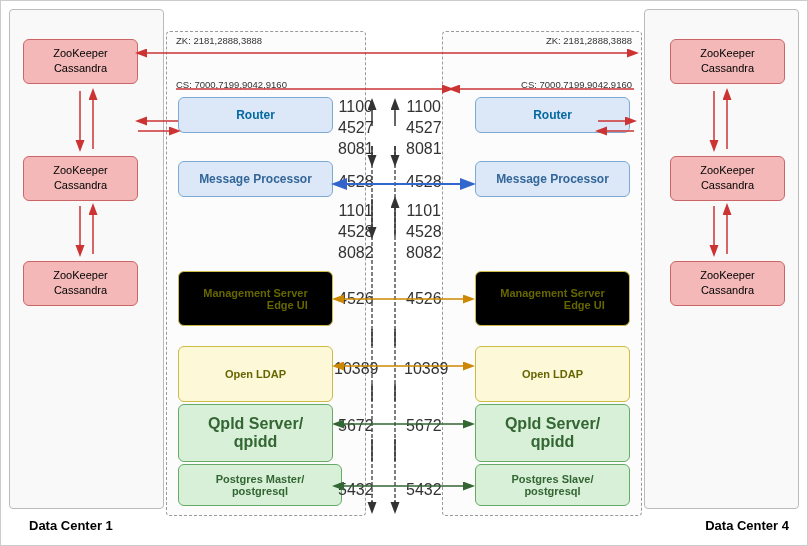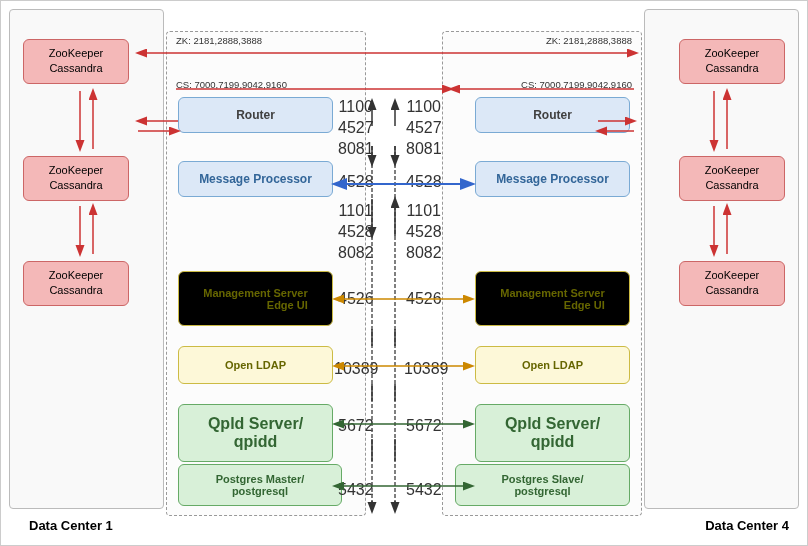--- a/index.html
+++ b/index.html
@@ -46,37 +46,37 @@
       font-size: 13px;
       font-weight: bold;
       color: #000000;
     }
     
     .zk-box {
       position: absolute;
       background: #f4b8b8;
       border: 1px solid #cc6666;
       border-radius: 6px;
-      width: 106px;
+      width: 115px;
       text-align: center;
       padding: 6px 4px;
       font-size: 11px;
       line-height: 1.4;
     }
     
     .router-box {
       position: absolute;
       background: #dce8f7;
       border: 1px solid #7aaad4;
       border-radius: 6px;
       text-align: center;
       padding: 10px 4px;
       font-size: 12px;
       font-weight: bold;
-      color: #404040;
+      color: #0369a1;
     }
     
     .mp-box {
       position: absolute;
       background: #dce8f7;
       border: 1px solid #7aaad4;
       border-radius: 6px;
       text-align: center;
       padding: 10px 4px;
       font-size: 12px;
@@ -95,21 +95,21 @@
       font-weight: bold;
       color: #666600;
     }
     
     .ldap-box {
       position: absolute;
       background: #fdf8d8;
       border: 1px solid #ccbb44;
       border-radius: 6px;
       text-align: center;
-      padding: 12px 4px;
+      padding: 21px 4px;
       font-size: 11px;
       font-weight: bold;
       color: #666600;
     }
     
     .qpid-box {
       position: absolute;
       background: #d8f0d8;
       border: 1px solid #66aa66;
       border-radius: 6px;
@@ -200,21 +200,21 @@
   <div class="ms-box" style="left:177px; top:270px; width:155px; height:55px; display:flex; align-items:center; justify-content:center;">Management Server<br>Edge UI</div>
   <div class="ms-box" style="right:177px; top:270px; width:155px; height:55px; display:flex; align-items:center; justify-content:center;">Management Server<br>Edge UI</div>
 
   <div class="ldap-box" style="left:177px; top:345px; width:155px;">Open LDAP</div>
   <div class="ldap-box" style="right:177px; top:345px; width:155px;">Open LDAP</div>
 
   <div class="qpid-box" style="left:177px; top:403px; width:155px;">Qpld Server/<br>qpidd</div>
   <div class="qpid-box" style="right:177px; top:403px; width:155px;">Qpld Server/<br>qpidd</div>
 
   <div class="pg-box" style="left:177px; top:463px; width:164px;">Postgres Master/<br>postgresql</div>
-  <div class="pg-box" style="right:177px; top:463px; width:175px;">Postgres Slave/<br>postgresql</div>
+  <div class="pg-box" style="right:177px; top:463px; width:155px;">Postgres Slave/<br>postgresql</div>
 
   <div class="port-label" style="left:175px; top:34px; font-size:9.5px;">ZK: 2181,2888,3888</div>
   <div class="port-label" style="right:175px; top:34px; font-size:9.5px; text-align:right;">ZK: 2181,2888,3888</div>
   <div class="port-label" style="left:175px; top:78px; font-size:9.5px;">CS: 7000,7199,9042,9160</div>
   <div class="port-label" style="right:175px; top:78px; font-size:9.5px; text-align:right;">CS: 7000,7199,9042,9160</div>
 
   <div class="port-label" style="left:337px; top:96px; line-height:1.3;">1100<br>4527<br>8081</div>
   <div class="port-label" style="left:405px; top:96px; line-height:1.3;">1100<br>4527<br>8081</div>
 
   <div class="port-label" style="left:337px; top:171px;">4528</div>

